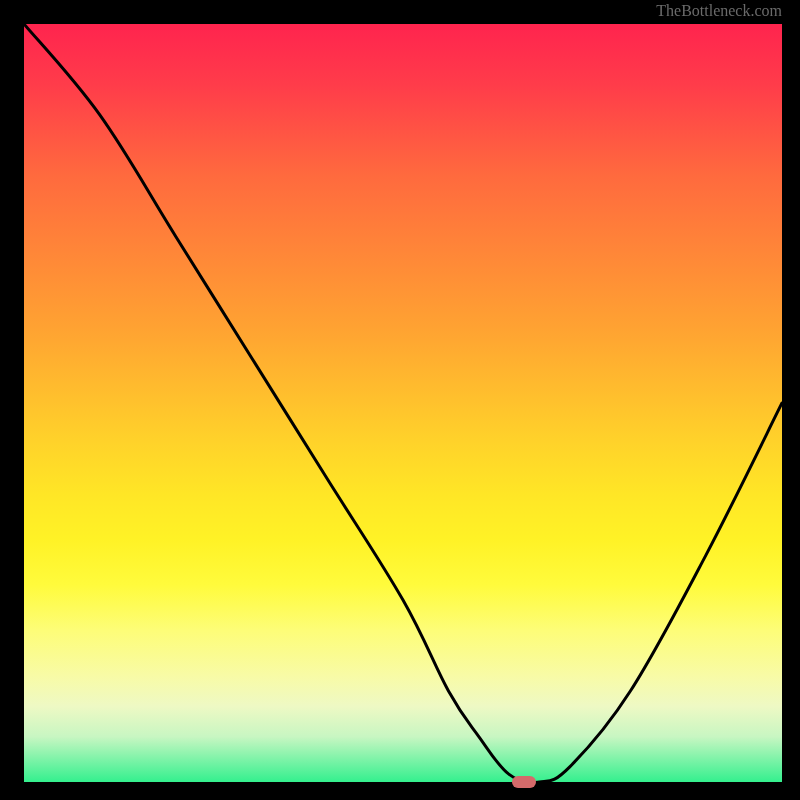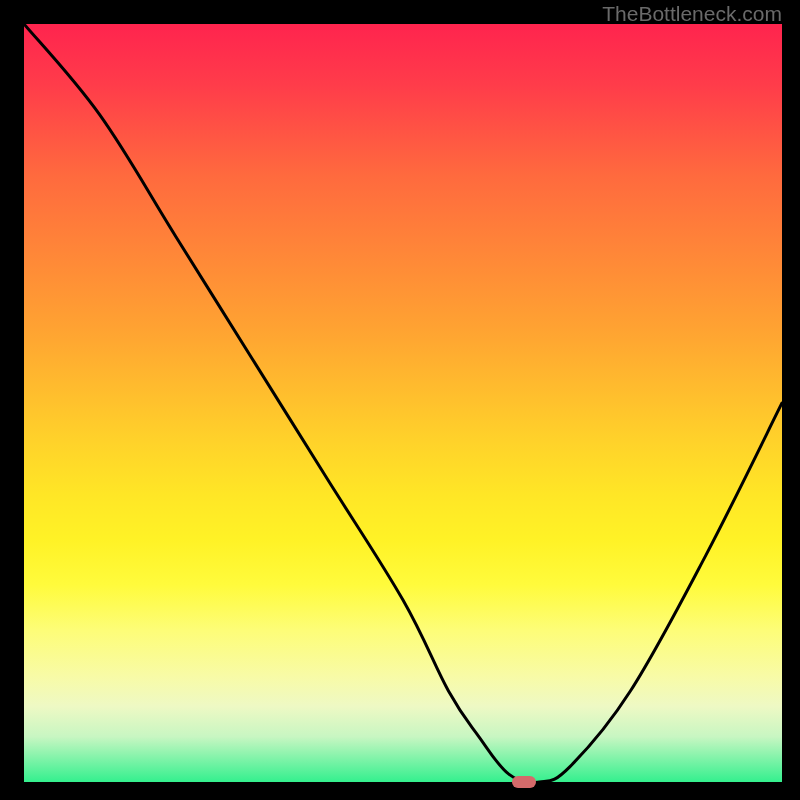--- a/index.html
+++ b/index.html
@@ -37,22 +37,22 @@
       #fdfd78 80%,
       #f8fba6 86%,
       #eef9c4 90%,
       #c8f6c2 94%,
       #34f08e 100%);
   }
   .watermark {
     position: absolute;
     top: 2px;
     right: 18px;
-    font-family: Liberation Sans, sans-serif;
-    font-size: 21px;
+    font-family: Liberation Serif, serif;
+    font-size: 16px;
     color: #6a6a6a;
     letter-spacing: 0px;
   }
   svg.curve {
     position: absolute;
     top: 0;
     left: 0;
     width: 758px;
     height: 758px;
   }

